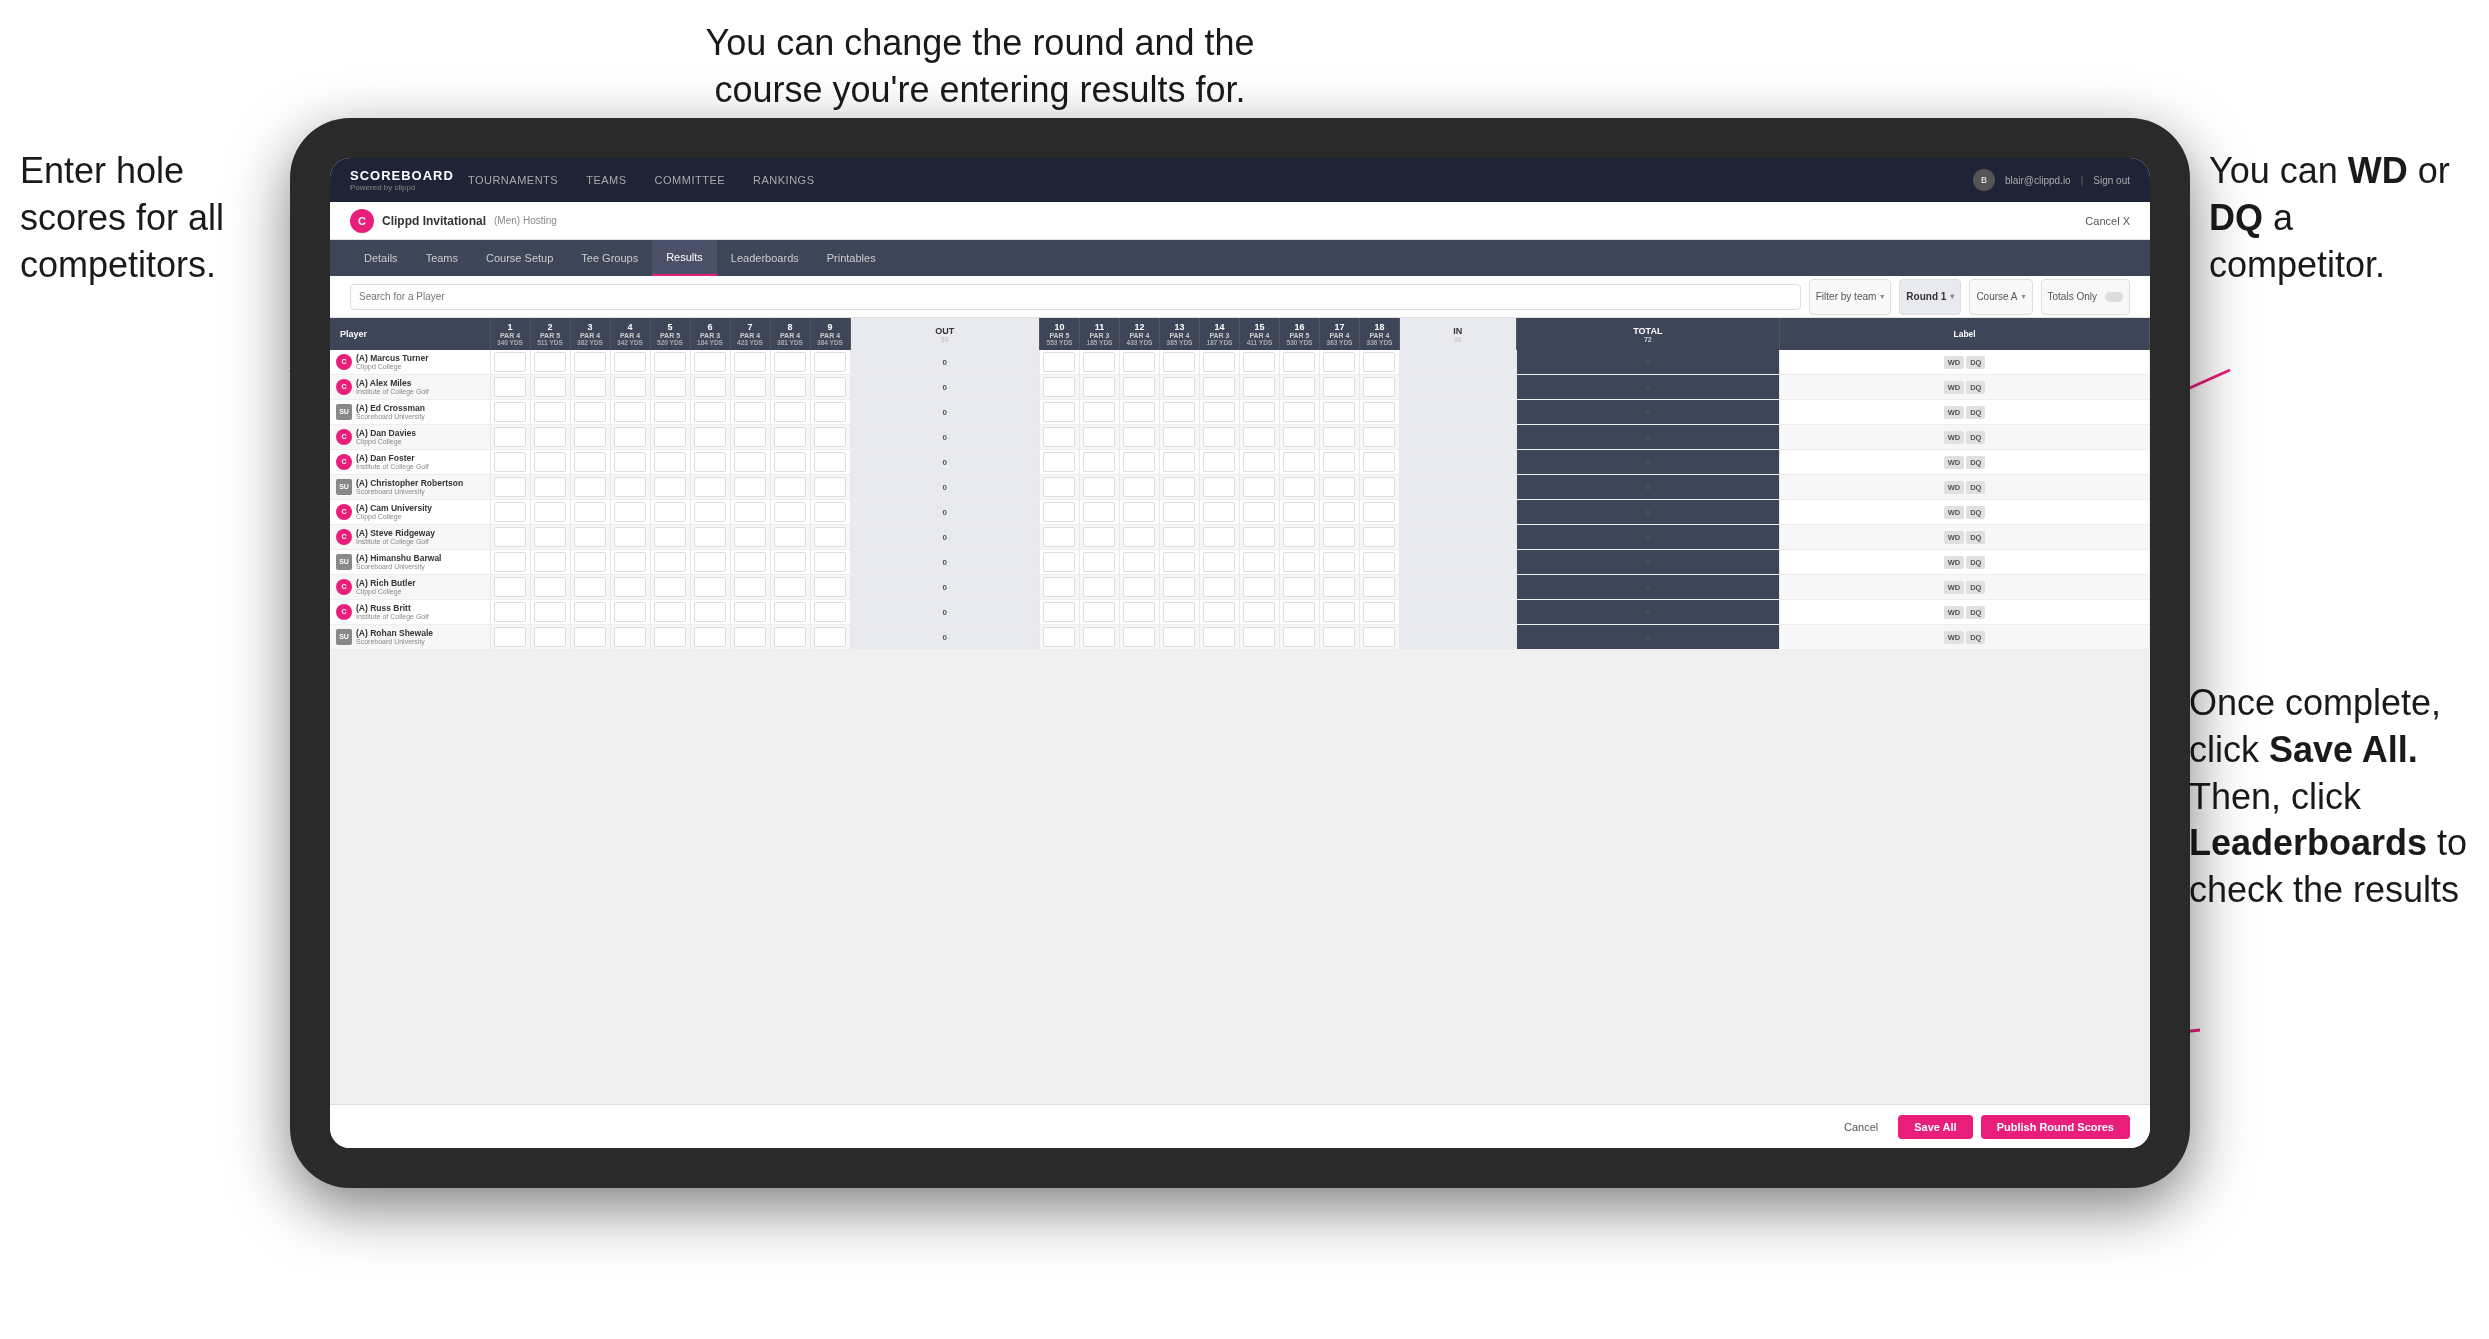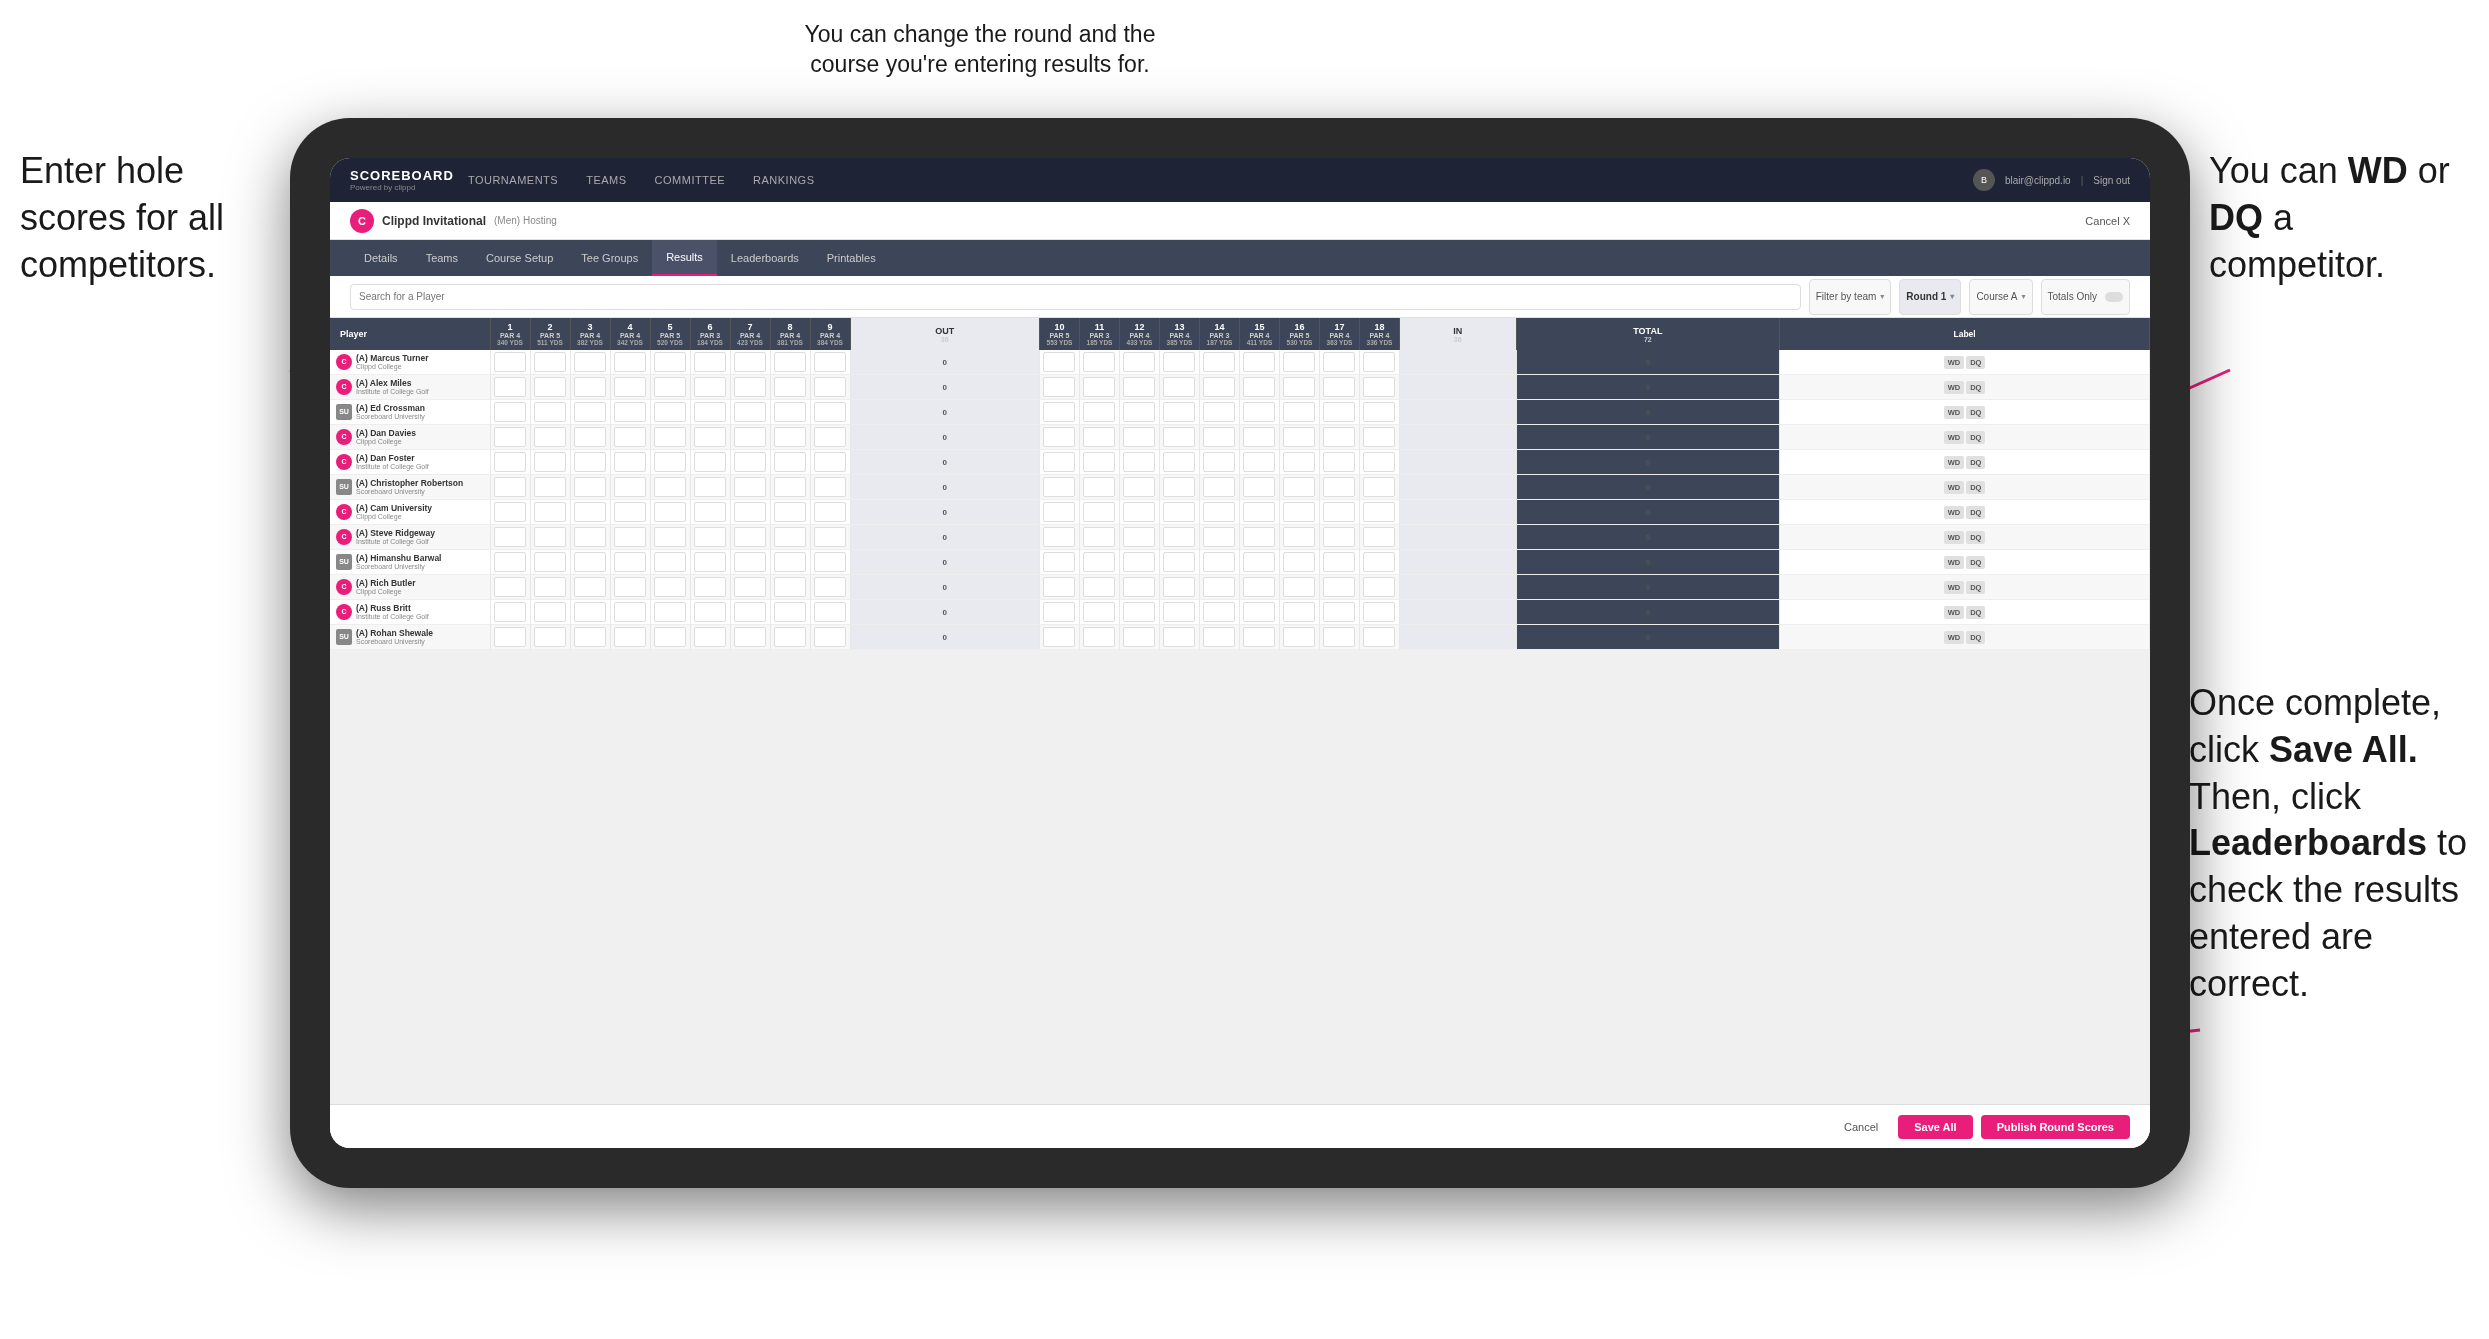--- a/index.html
+++ b/index.html
@@ -429,21 +429,21 @@
       font-size: 11px;
       font-weight: 600;
       cursor: pointer;
     }
 
     
     .ann-top-center {
       position: absolute;
       top: 20px;
       left: 680px;
-      font-size: 23px;
+      font-size: 36px;
       color: #1a1a1a;
       text-align: center;
       line-height: 1.3;
       width: 600px;
     }
 
     .ann-top-left {
       position: absolute;
       top: 148px;
       left: 20px;
@@ -532,21 +532,20 @@
   <span>You can </span><strong>WD</strong><span> or</span><br>
   <strong>DQ</strong><span> a competitor.</span>
 </div>
 
 <div class="ann-right-bottom annotation">
   <span>Once complete,</span><br>
   <span>click </span><strong>Save All.</strong><br>
   <span>Then, click</span><br>
   <strong>Leaderboards</strong><span> to</span><br>
   <span>check the results</span><br>
-  <span>entered are correct.</span>
 </div>
 
 <div class="tablet-frame">
   <div class="tablet-screen">
 
     <div class="top-nav">
       <div class="scoreboard-logo">
         <span class="logo-title">SCOREBOARD</span>
         <span class="logo-sub">Powered by clippd</span>
       </div>

